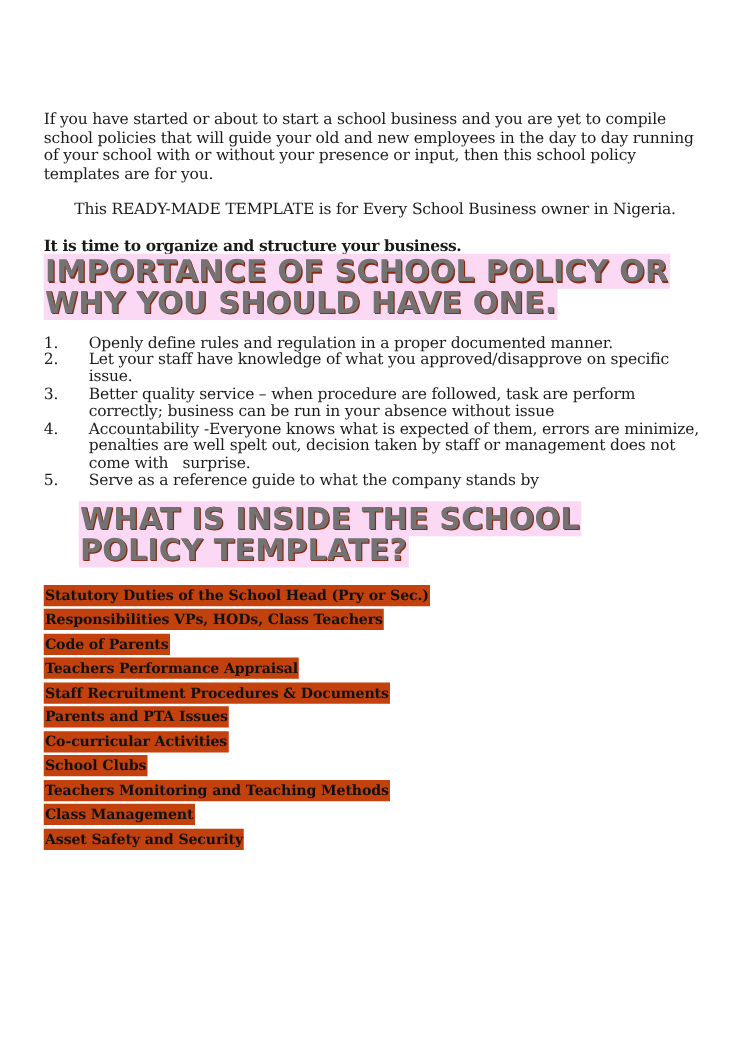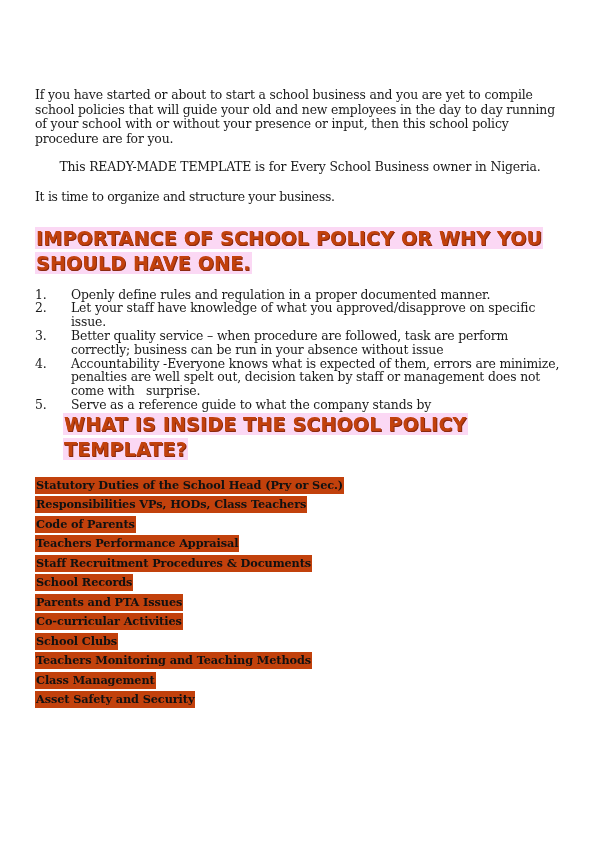--- a/index.html
+++ b/index.html
@@ -8,62 +8,62 @@
     position: absolute; left: 35px; top: 88px; width: 530px;
     font-family: "DejaVu Serif", "Liberation Serif", serif;
     color: #1a1a1a;
   }
   .para {
     font-size: 12.4px; line-height: 14.6px; margin: 0;
     letter-spacing: -0.15px;
   }
   .p1 { margin-bottom: 14px; }
   .p2 { margin-bottom: 15px; text-align: center; }
-  .p3 { font-weight: normal; margin-bottom: 21px; letter-spacing: -0.3px; }
+  .p3 { font-weight: bold; margin-bottom: 0; letter-spacing: -0.3px; }
   .p4 { margin-bottom: 14px; }
   .heading {
     font-family: "DejaVu Sans", "Liberation Sans", sans-serif;
     font-weight: bold;
-    color: #c2410c;
+    color: #737373;
     text-shadow: 1px 1px 0 #8a2a10, 0.5px 0.5px 0 #9a2a10;
-    font-size: 19px;
+    font-size: 24px;
     line-height: 25px;
     letter-spacing: 0.2px;
     margin: 0;
     text-transform: uppercase;
   }
   .heading span.hl {
     background: #fbd8f4;
     -webkit-box-decoration-break: clone;
     box-decoration-break: clone;
     padding: 0 1px;
   }
   .h1 { margin-bottom: 12px; }
-  .h2 { margin-bottom: 14px; padding-left: 28px; }
+  .h2 { margin-top: 12px; margin-bottom: 14px; padding-left: 28px; }
   ol.imp { list-style: none; margin: 0; padding: 0; }
   ol.imp li {
     display: flex; font-size: 12.4px; line-height: 13.8px; letter-spacing: -0.15px;
   }
   ol.imp li .num { width: 36px; flex: 0 0 36px; }
   ol.imp li .txt { flex: 1; }
   ul.contents { list-style: none; margin: 0; padding: 0; }
   ul.contents li {
     font-size: 11.3px; line-height: 19.5px; font-weight: bold; letter-spacing: -0.1px;
     color: #111;
   }
   ul.contents li span {
     background: #c2410c;
     padding: 1px 1px 2px 1px;
   }
 </style>
 </head>
 <body>
 
 <div class="page">
-  <p class="para p1">If you have started or about to start a school business and you are yet to compile school policies that will guide your old and new employees in the day to day running of your school with or without your presence or input, then this school policy procedure are for you.</p>
+  <p class="para p1">If you have started or about to start a school business and you are yet to compile school policies that will guide your old and new employees in the day to day running of your school with or without your presence or input, then this school policy templates are for you.</p>
   <p class="para p2">This READY-MADE TEMPLATE is for Every School Business owner in Nigeria.</p>
   <p class="para p3">It is time to organize and structure your business.</p>
 
   <h2 class="heading h1"><span class="hl">IMPORTANCE OF SCHOOL POLICY OR WHY YOU SHOULD HAVE ONE.</span></h2>
 
   <ol class="imp">
     <li>
         <span class="num">1.</span>
         <span class="txt">Openly define rules and regulation in a proper documented manner.</span>
       </li>
@@ -86,21 +86,20 @@
   </ol>
 
   <h2 class="heading h2"><span class="hl">WHAT IS INSIDE THE SCHOOL POLICY TEMPLATE?</span></h2>
 
   <ul class="contents">
     <li><span>Statutory Duties of the School Head (Pry or Sec.)</span></li>
     <li><span>Responsibilities VPs, HODs, Class Teachers</span></li>
     <li><span>Code of Parents</span></li>
     <li><span>Teachers Performance Appraisal</span></li>
     <li><span>Staff Recruitment Procedures &amp; Documents</span></li>
-    <li><span>School Records</span></li>
     <li><span>Parents and PTA Issues</span></li>
     <li><span>Co-curricular Activities</span></li>
     <li><span>School Clubs</span></li>
     <li><span>Teachers Monitoring and Teaching Methods</span></li>
     <li><span>Class Management</span></li>
     <li><span>Asset Safety and Security</span></li>
   </ul>
 </div>
 
 </body></html>

